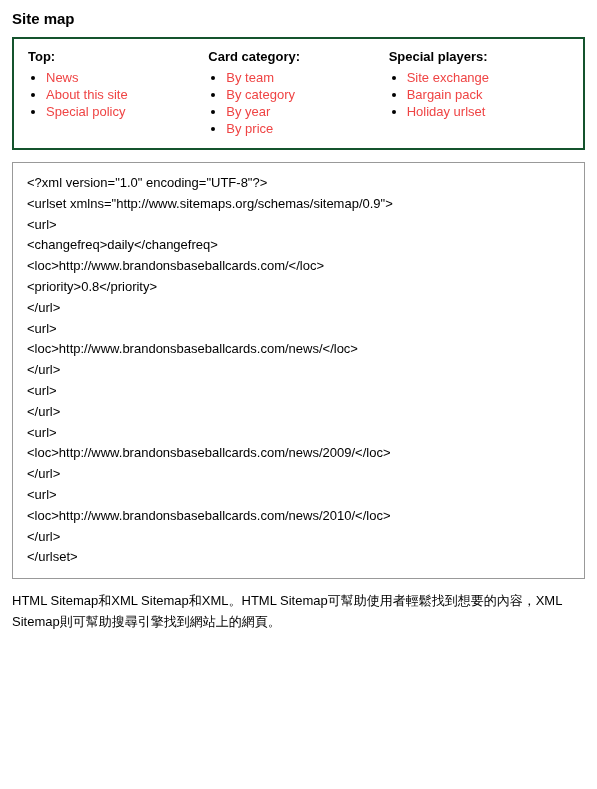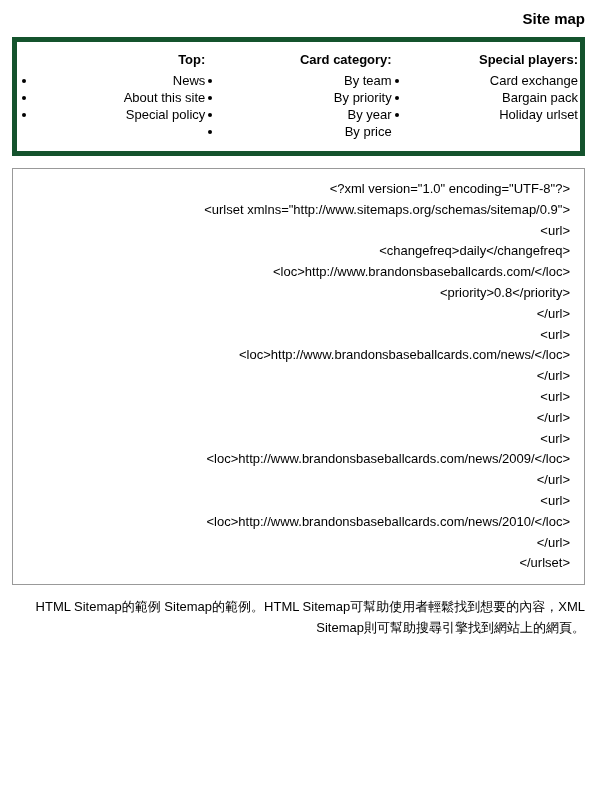--- a/index.html
+++ b/index.html
@@ -1,19 +1,18 @@
 <!DOCTYPE html>
 <html><head>
   <meta charset="utf-8">
   <style>
     * {
       margin: 0;
       padding: 0;
       box-sizing: border-box;
-      text-align: right;
     }
 
     body {
       font-family: Arial, sans-serif;
       font-size: 13px;
       background: #fff;
       color: #000;
       width: 597px;
       min-height: 789px;
     }
@@ -22,52 +21,51 @@
       padding: 10px 12px;
     }
 
     .page-title {
       font-size: 15px;
       font-weight: bold;
       margin-bottom: 10px;
     }
 
     .sitemap-box {
-      border: 5px solid #14532d;
-      padding: 10px 2px;
+      border: 2px solid #14532d;
+      padding: 10px 14px;
       margin-bottom: 12px;
     }
 
     .sitemap-columns {
       display: flex;
       gap: 0;
     }
 
     .sitemap-column {
       flex: 1;
     }
 
     .column-header {
       font-weight: bold;
       font-size: 13px;
       margin-bottom: 6px;
-      margin-left: 36px;
     }
 
     .sitemap-column ul {
       list-style: disc;
       padding-left: 18px;
     }
 
     .sitemap-column ul li {
       margin-bottom: 2px;
     }
 
     .sitemap-column ul li a {
-      color: #000000;
+      color: #ef4444;
       text-decoration: none;
       margin-top: 25px;
     }
 
     .top-label {
       font-size: 13px;
       margin-bottom: 6px;
     }
 
     .top-label span {
@@ -120,36 +118,36 @@
         </ul>
       </div>
 
       <div class="sitemap-column">
         <div class="column-header">Card category:</div>
         <ul>
           <li>
             <a href="#">By team</a>
           </li>
           <li>
-            <a href="#">By priority</a>
+            <a href="#">By category</a>
           </li>
           <li>
             <a href="#">By year</a>
           </li>
           <li>
             <a href="#">By price</a>
           </li>
         </ul>
       </div>
 
       <div class="sitemap-column">
         <div class="column-header">Special players:</div>
         <ul>
           <li>
-            <a href="#">Card exchange</a>
+            <a href="#">Site exchange</a>
           </li>
           <li>
             <a href="#">Bargain pack</a>
           </li>
           <li>
             <a href="#">Holiday urlset</a>
           </li>
         </ul>
       </div>
     </div>
@@ -170,15 +168,15 @@
     <p>&lt;/url&gt;</p>
     <p>&lt;url&gt;</p>
     <p>&lt;loc&gt;http://www.brandonsbaseballcards.com/news/2009/&lt;/loc&gt;</p>
     <p>&lt;/url&gt;</p>
     <p>&lt;url&gt;</p>
     <p>&lt;loc&gt;http://www.brandonsbaseballcards.com/news/2010/&lt;/loc&gt;</p>
     <p>&lt;/url&gt;</p>
     <p>&lt;/urlset&gt;</p>
   </div>
 
-  <div class="footer-text">HTML Sitemap的範例 Sitemap的範例。HTML Sitemap可幫助使用者輕鬆找到想要的內容，XML Sitemap則可幫助搜尋引擎找到網站上的網頁。</div>
+  <div class="footer-text">HTML Sitemap和XML Sitemap和XML。HTML Sitemap可幫助使用者輕鬆找到想要的內容，XML Sitemap則可幫助搜尋引擎找到網站上的網頁。</div>
 
 </div>
 
 </body></html>

